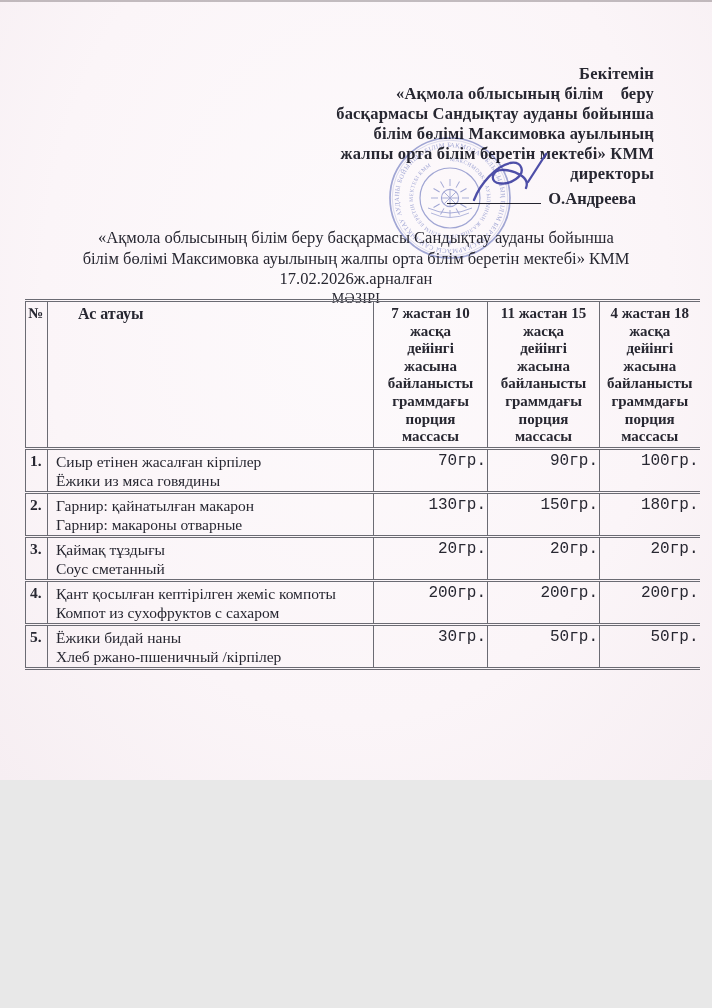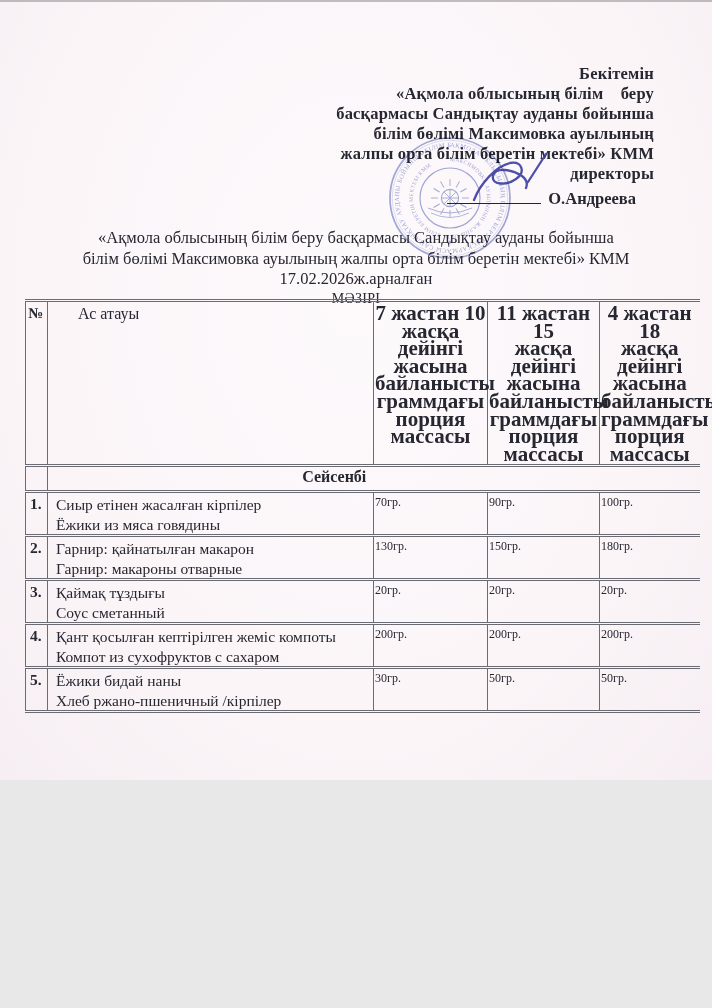--- a/index.html
+++ b/index.html
@@ -27,26 +27,26 @@
   
   table.menu{
     position:absolute;left:25px;top:299px;width:674px;
     border-collapse:collapse;table-layout:fixed;
     border-top:3px double #6b6b73;border-left:1px solid #6b6b73;
   }
   table.menu tr{border-bottom:3px double #6b6b73;}
   table.menu td{vertical-align:top;}
   td.vline{border-right:1px solid #6b6b73;}
   .hdr-num{font-size:15px;font-weight:bold;padding:3px 0 0 2px;}
-  .hdr-dish{font-size:16px;font-weight:normal;padding:3px 0 0 30px;}
-  .hdr-age{font-size:21px;font-weight:bold;line-height:17.6px;text-align:center;white-space:pre-line;padding-top:3px;}
+  .hdr-dish{font-size:16px;font-weight:bold;padding:3px 0 0 30px;}
+  .hdr-age{font-size:15px;font-weight:bold;line-height:17.6px;text-align:center;white-space:pre-line;padding-top:3px;}
   .day-cell{font-size:16px;font-weight:bold;text-align:center;vertical-align:middle;padding-right:80px;}
   .cell-num{font-size:15.5px;font-weight:bold;padding:2px 0 0 4px;}
   .cell-dish{font-size:15.5px;line-height:19.5px;padding:2px 0 0 8px;}
-  .cell-val{font-size:12px;text-align:left;padding-top:2px;}
+  .cell-val{font-size:16px;text-align:right;padding-top:2px;font-family:Liberation Mono, monospace;}
 
   
   .foot-line{position:absolute;font-size:16px;font-weight:bold;white-space:nowrap;}
   .foot-med{left:208px;top:822px;}
   .foot-cook{left:246px;top:852px;}
   .u{display:inline-block;height:15px;border-bottom:1.7px solid #24242e;margin:0 7px;}
   .u-med{width:134px;}
   .u-cook{width:128px;}
 
   .overlay{position:absolute;pointer-events:none;}
@@ -147,24 +147,20 @@
 массасы</td>
       <td class="hdr-age">4 жастан 18
 жасқа
 дейінгі
 жасына
 байланысты
 граммдағы
 порция
 массасы</td>
     </tr>
-    <tr style="height:26px">
-      <td class="vline"></td>
-      <td class="day-cell" colspan="4">Сейсенбі</td>
-    </tr>
     <tr style="height:37px">
       <td class="vline cell-num">1.</td>
       <td class="vline cell-dish">
         <div>Сиыр етінен жасалған кірпілер</div>
         <div>Ёжики из мяса говядины</div>
       </td>
       <td class="vline cell-val">70гр.</td>
       <td class="vline cell-val">90гр.</td>
       <td class="cell-val">100гр.</td>
     </tr>

